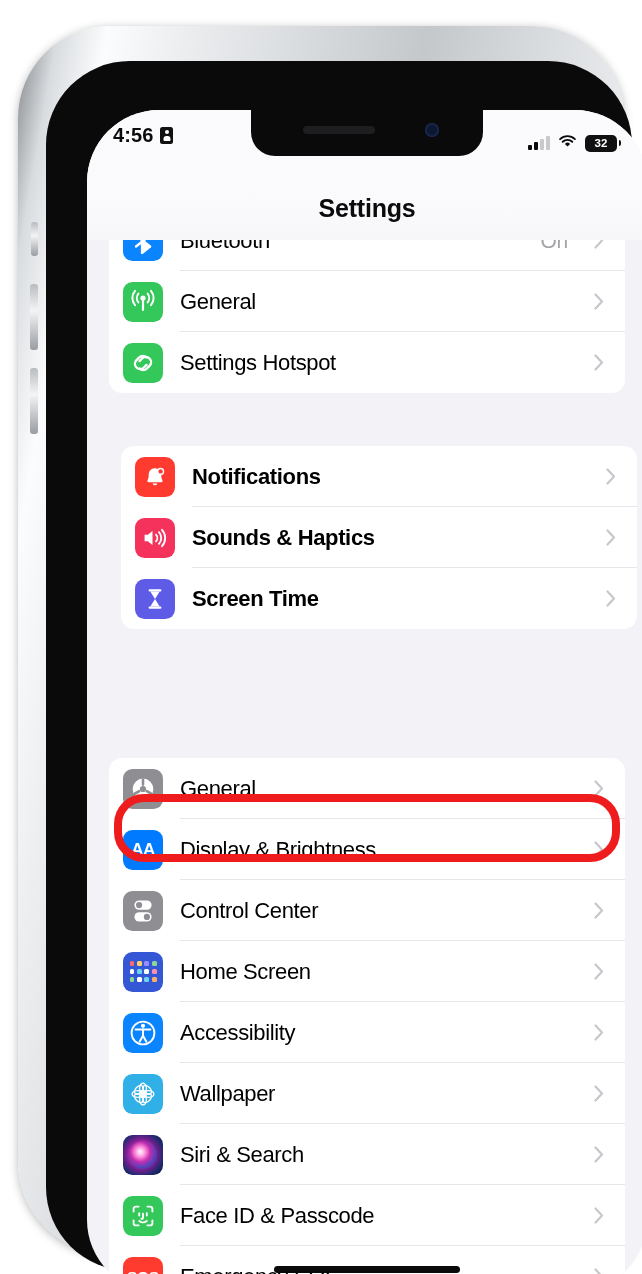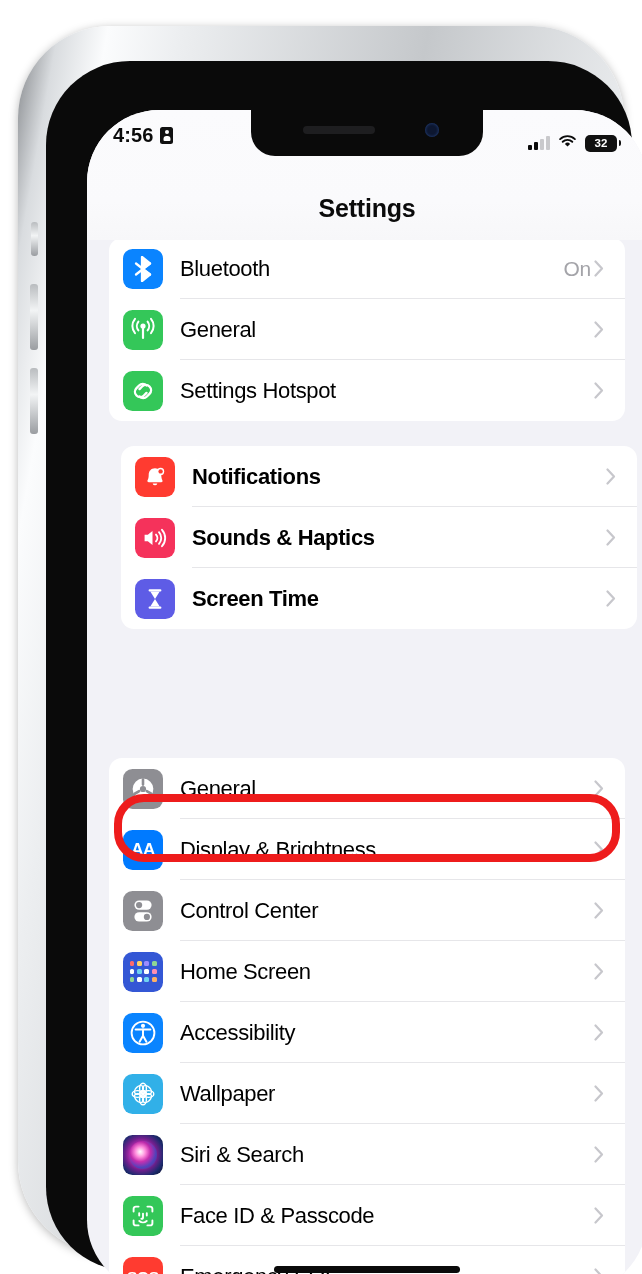--- a/index.html
+++ b/index.html
@@ -113,29 +113,29 @@
   .row-icon{
     width:40px;height:40px;border-radius:9.5px;flex:0 0 40px;
     display:flex;align-items:center;justify-content:center;position:relative;
     overflow:hidden;
   }
   .row-label{
     margin-left:17px;font-size:22px;color:#000;letter-spacing:-.35px;flex:1;
     white-space:nowrap;
   }
   .row-value{
-    font-size:21px;color:#a4a4a9;letter-spacing:-.3px;margin-right:3px;
+    font-size:21px;color:#a4a4a9;letter-spacing:-.3px;margin-right:26px;
   }
   .chevron{
     width:10px;height:17px;margin-right:21px;flex:0 0 10px;
   }
   .chevron svg{display:block;}
 
   
-  #group-connectivity{position:absolute;left:22px;top:128px;width:516px;}
+  #group-connectivity{position:absolute;left:22px;top:100px;width:516px;}
   #group-notifications{position:absolute;left:34px;top:336px;width:516px;font-weight:bold;}
   #group-system{position:absolute;left:22px;top:648px;width:516px;}
 
   
   #group-connectivity{clip-path:inset(0 0 0 0);}
 
   
   #highlight-annotation{
     position:absolute;left:27px;top:684px;width:490px;height:52px;
     border:8px solid #ee1c1c;border-radius:30px;

